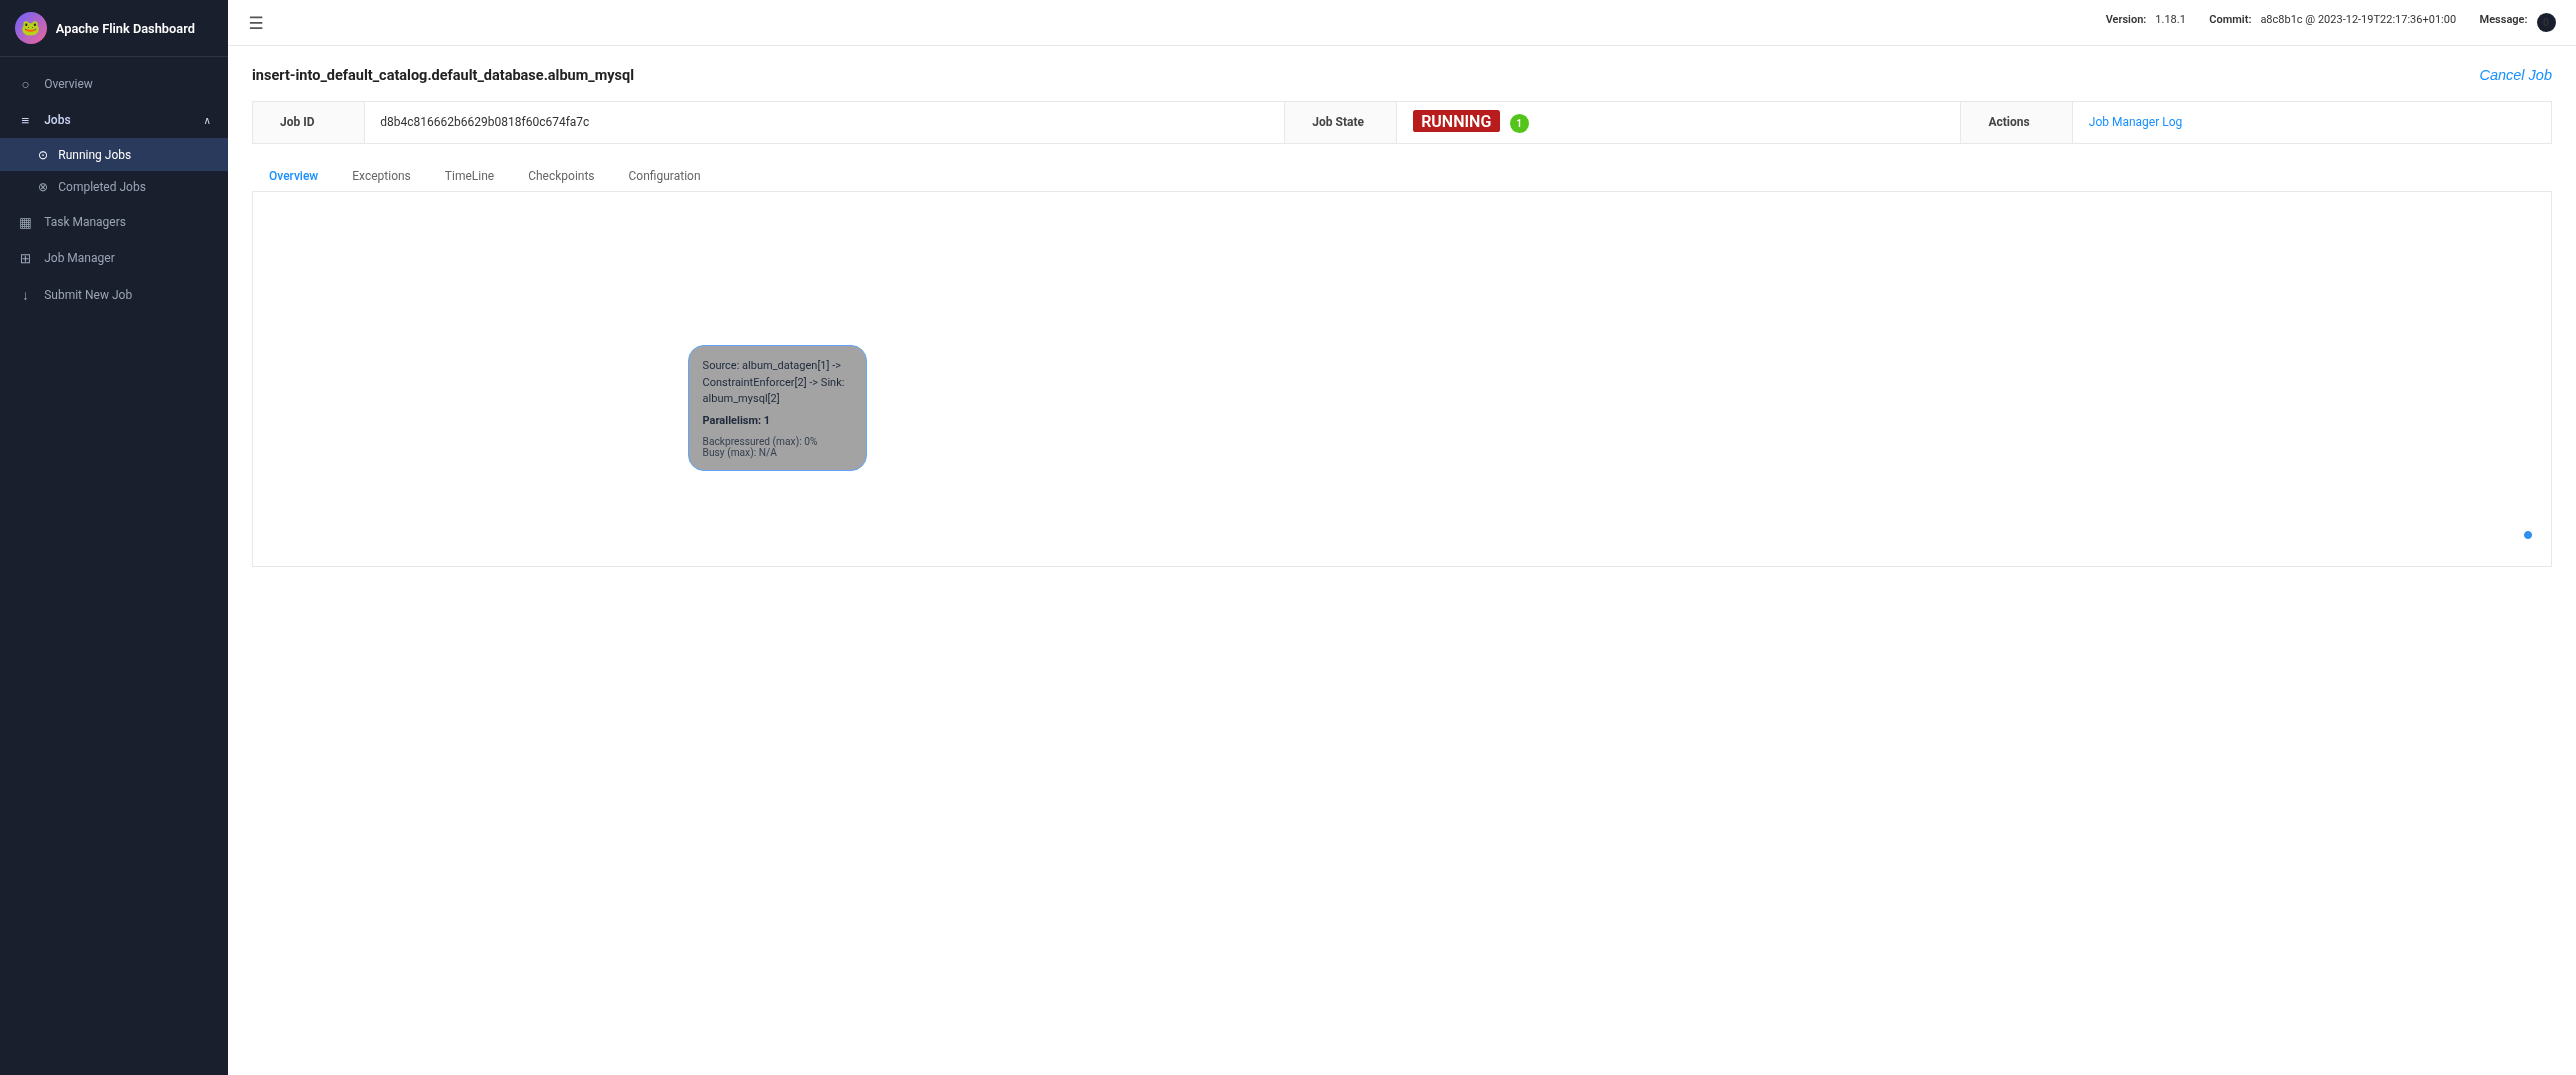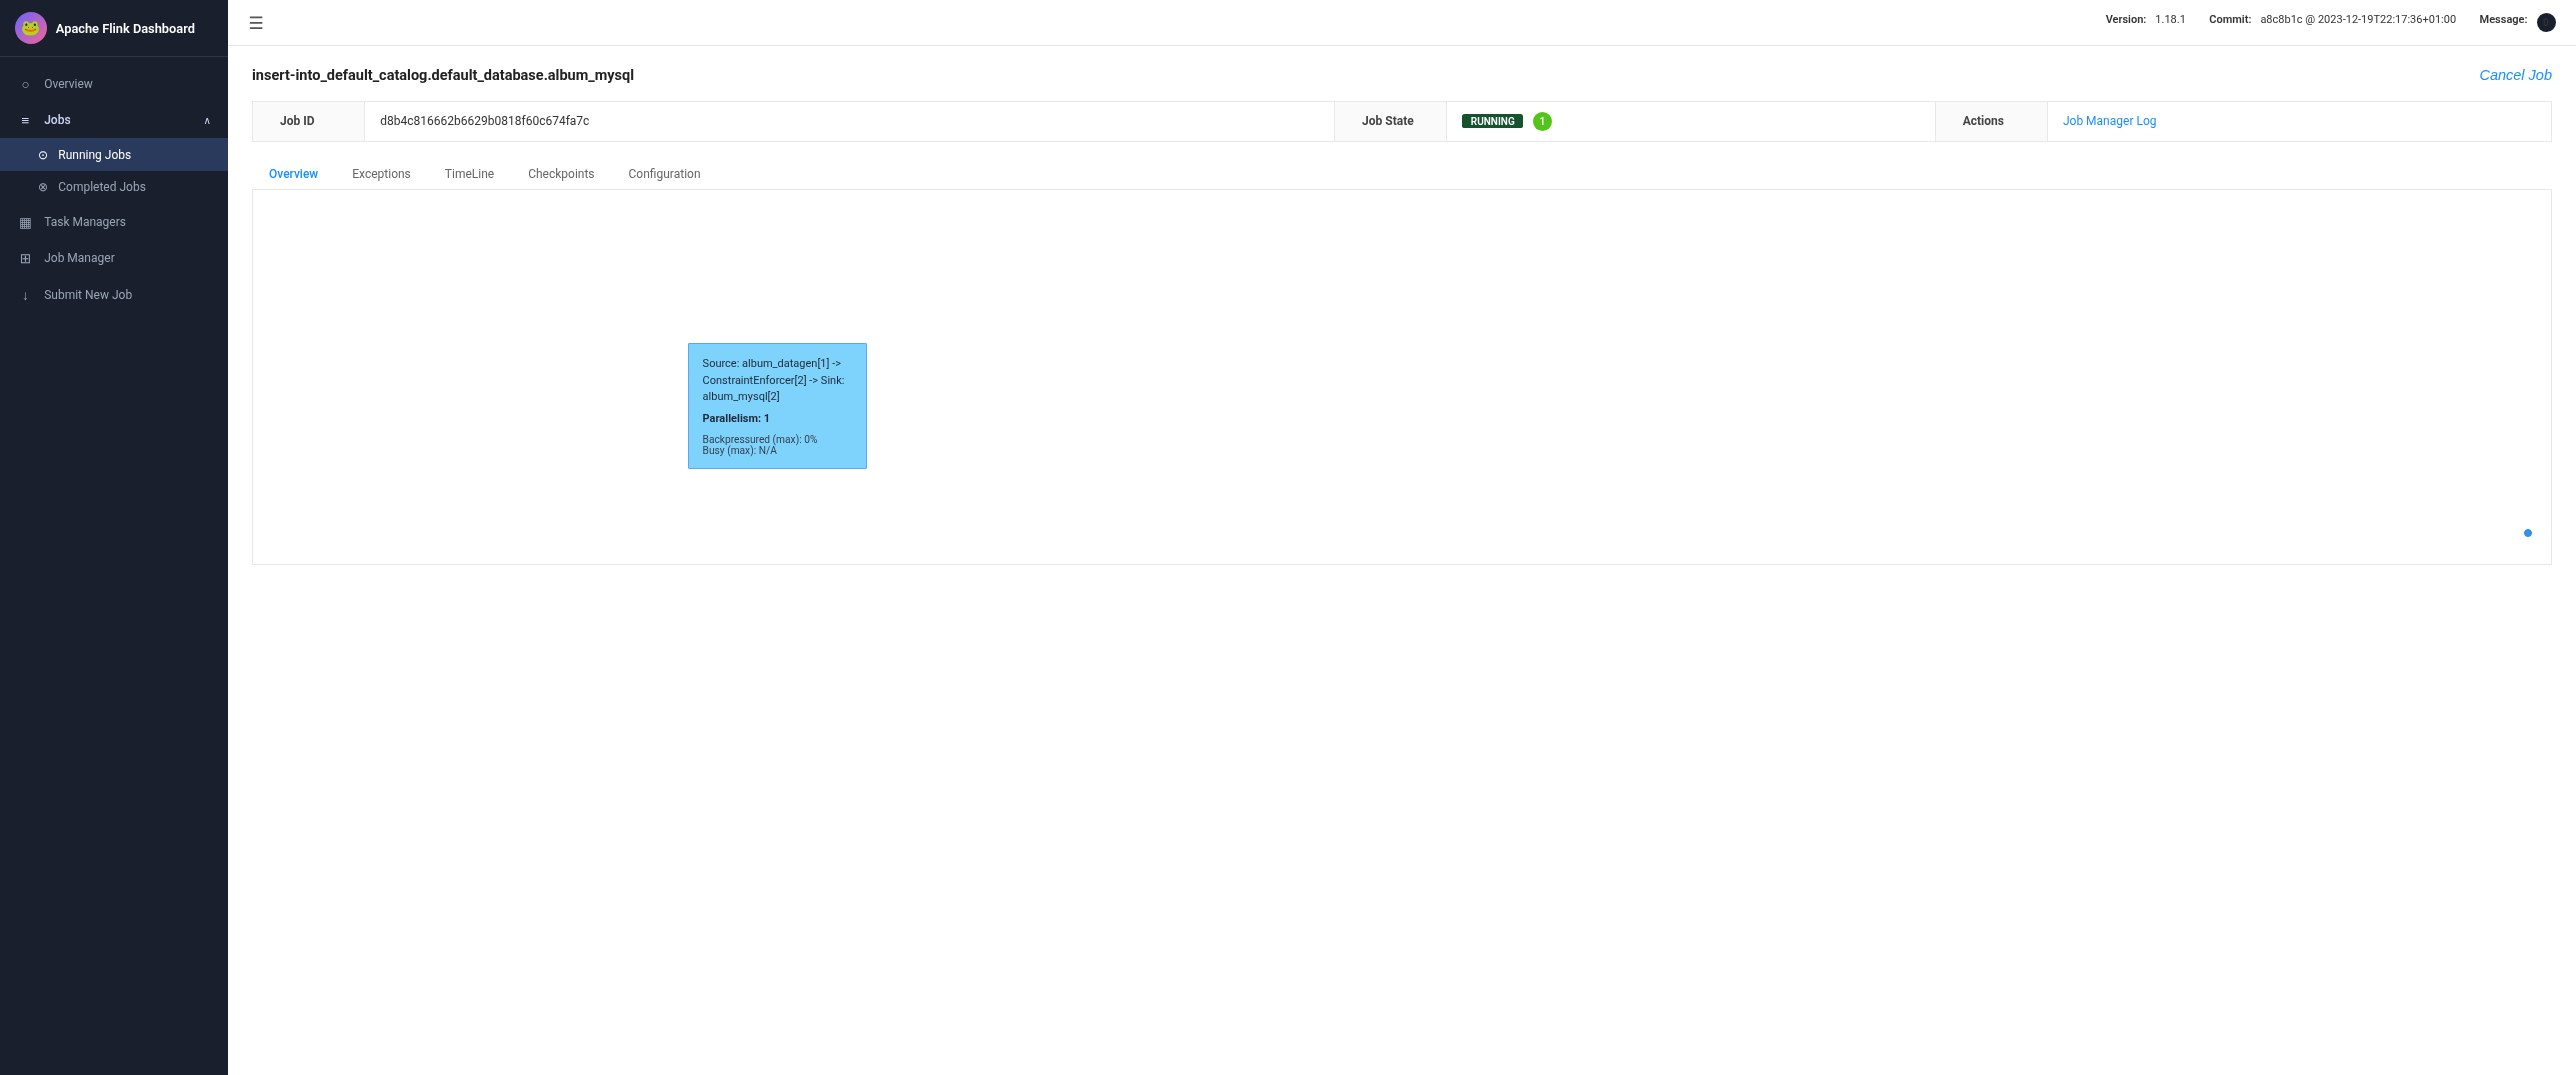--- a/index.html
+++ b/index.html
@@ -135,25 +135,25 @@
     }
     .info-table td.label-cell {
       font-weight: 700;
       color: #444;
       width: 112px;
       background: #fafafa;
       padding-left: 27px;
     }
     .info-table td.value-cell { color: #333; }
     .running-badge {
-      background: #14532d;
+      background: #b91c1c;
       color: #fff;
       padding: 1.7px 8.5px;
       border-radius: 2.6px;
-      font-size: 10px;
+      font-size: 16px;
       font-weight: 600;
       margin-right: 6.8px;
     }
     .count-badge {
       background: #52c41a;
       color: #fff;
       border-radius: 50%;
       width: 19px; height: 19px;
       display: inline-flex; align-items: center; justify-content: center;
       font-size: 10.2px;
@@ -197,23 +197,23 @@
       border-top: none;
       overflow: hidden;
     }
 
     
     .job-node {
       position: absolute;
       top: 153px;
       left: 435px;
       width: 179px;
-      background: #7dd3fc;
+      background: #a3a3a3;
       border: 1.3px solid #60a5fa;
-      border-radius: 1px;
+      border-radius: 16px;
       padding: 12px 13.6px;
       font-size: 11px;
       color: #1e293b;
       cursor: pointer;
     }
     .job-node .node-title {
       font-weight: 400;
       margin-bottom: 6.8px;
       line-height: 1.5;
     }

